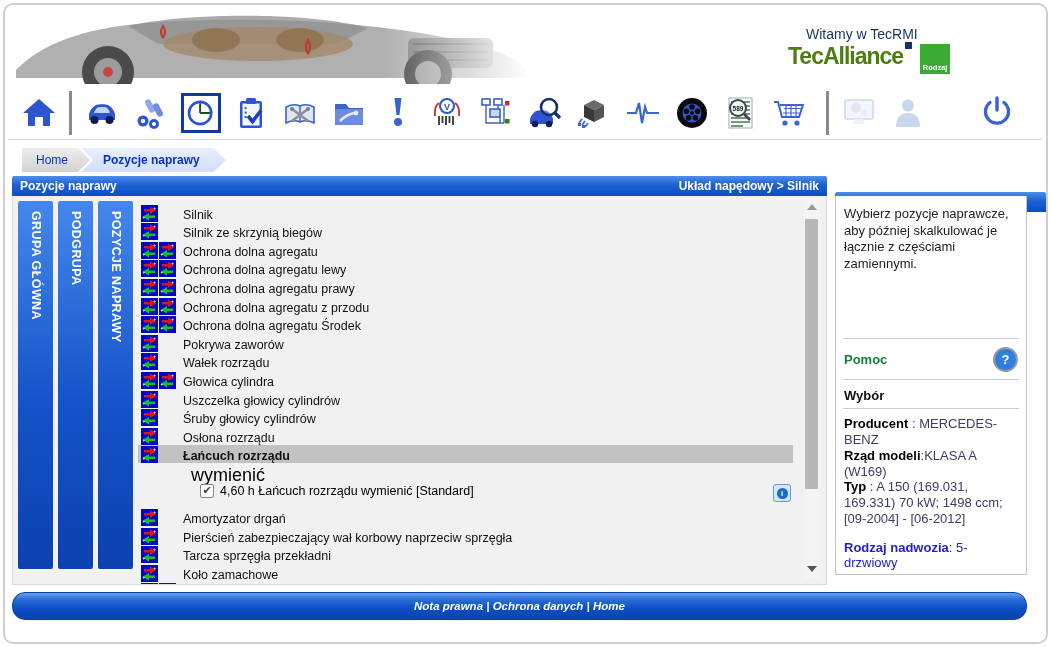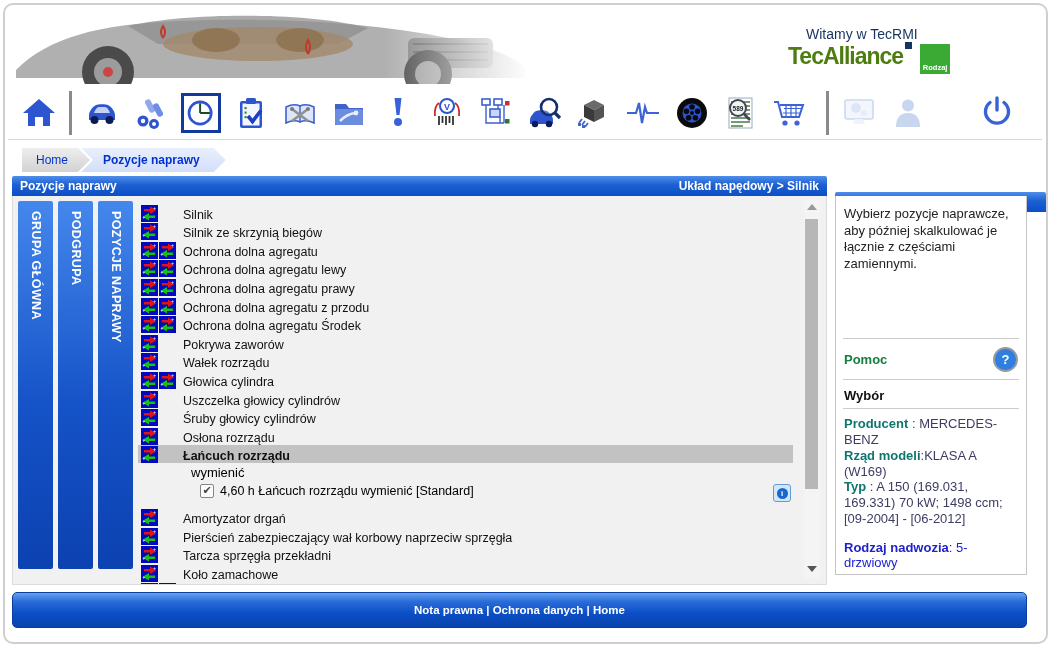--- a/index.html
+++ b/index.html
@@ -45,50 +45,50 @@
     background:linear-gradient(180deg,#4487ec 0%,#1553c8 55%,#0c41b0 100%);
     color:#fff; font-weight:bold; font-size:12.5px; letter-spacing:.4px; writing-mode:vertical-rl; padding-top:10px; box-sizing:border-box; text-align:left; padding-right:10px; }
   .vtab.t1 { left:5px; } .vtab.t2 { left:45px; } .vtab.t3 { left:85px; }
 
   .list { position:absolute; left:125px; top:7px; width:655px; }
   .row { display:flex; align-items:flex-end; height:18.6px; font-size:12.5px; color:#111; cursor:pointer; }
   .row .ic { width:45px; display:flex; gap:1px; padding-left:3px; box-sizing:border-box; flex:0 0 auto; }
   .row .ic svg { width:17px; height:17px; }
   .row.selected { background:#c2c2c2; font-weight:bold; }
   .detail { position:relative; padding:2px 0 7px 53px; }
-  .detail .grp { font-size:13px; height:17px; }
+  .detail .grp { font-size:18px; height:17px; }
   .detail .cbrow { display:flex; align-items:center; gap:6px; font-size:12.5px; height:18px; padding-left:9px; }
   .cb { width:12px; height:12px; border:1px solid #858585; background:#fbfbfb; border-radius:2px; font-size:11px; line-height:11px; color:#444; text-align:center; cursor:pointer; }
   .info { position:absolute; right:2px; top:21px; width:16px; height:16px; border:1px solid #5f9ddc; background:#d7e6f7; border-radius:3px; cursor:pointer; display:flex; align-items:center; justify-content:center; }
   .info i { width:11px; height:11px; border-radius:50%; background:#1668cc; color:#fff; font-style:normal; font-weight:bold; font-size:8px; line-height:11px; text-align:center; display:block; }
 
   
   .sb { position:absolute; left:791px; top:3px; width:16px; height:379px; background:#f4f4f4; }
   .sb-up { position:absolute; top:5px; left:3px; width:0; height:0; border-left:5px solid transparent; border-right:5px solid transparent; border-bottom:6px solid #9a9a9a; cursor:pointer; }
   .sb-thumb { position:absolute; top:20px; left:1px; width:13px; height:270px; background:#b7b7b7; cursor:pointer; }
   .sb-down { position:absolute; top:367px; left:3px; width:0; height:0; border-left:5px solid transparent; border-right:5px solid transparent; border-top:6px solid #555; cursor:pointer; }
 
   
   .rp-body { position:absolute; left:835px; top:196px; width:192px; height:379px; background:#fff; border:1px solid #c4c4c4; border-top:none; box-sizing:border-box; padding:10px 8px; font-size:13px; color:#222; }
   .rp-intro { line-height:1.27; margin-bottom:66px; }
   .rp-sep { border-top:1px solid #ccc; margin:0 -1px; }
   .help-row { display:flex; justify-content:space-between; align-items:center; height:40px; }
   .help-link { color:#15803d; font-weight:bold; cursor:pointer; }
   .help-ic { width:21px; height:21px; border-radius:50%; background:#2e7fe0; border:2px solid #999; color:#fff; font-weight:bold; font-size:13px; line-height:21px; text-align:center; cursor:pointer; }
   .sel-title { font-weight:bold; margin:8px 0 5px 0; color:#111; }
   .fields { line-height:1.22; margin-top:7px; }
-  .fields b { color:#0f766e; }
+  .fields b { color:#000000; }
   .fields .val { color:#3c3c64; }
   .bodytype { margin-top:13px; color:#2222cc; }
   .bodytype b { color:#2222cc; }
 
   
-  .footer { position:absolute; left:12px; top:592px; width:1015px; height:36px; border-radius:5px; border:1px solid #0a3da0; box-sizing:border-box;
+  .footer { position:absolute; left:12px; top:592px; width:1015px; height:28px; border-radius:13px; border:1px solid #0a3da0; box-sizing:border-box;
     background:linear-gradient(180deg,#66a2f0 0%,#2a6cd8 25%,#0b4ec6 60%,#0a44ac 100%);
-    color:#fff; font-weight:bold; font-size:11.5px; display:flex; align-items:center; justify-content:center; cursor:pointer; }
+    color:#fff; font-weight:bold; font-size:11.5px; display:flex; align-items:center; justify-content:center; cursor:pointer;font-style:italic; }
 </style>
 </head>
 <body>
 
 <div class="page">
   <div class="frame"></div>
 
   <svg class="car-img" viewBox="0 0 522 76" preserveAspectRatio="none">
     <defs>
       <linearGradient id="fadeR" x1="0" y1="0" x2="1" y2="0">

